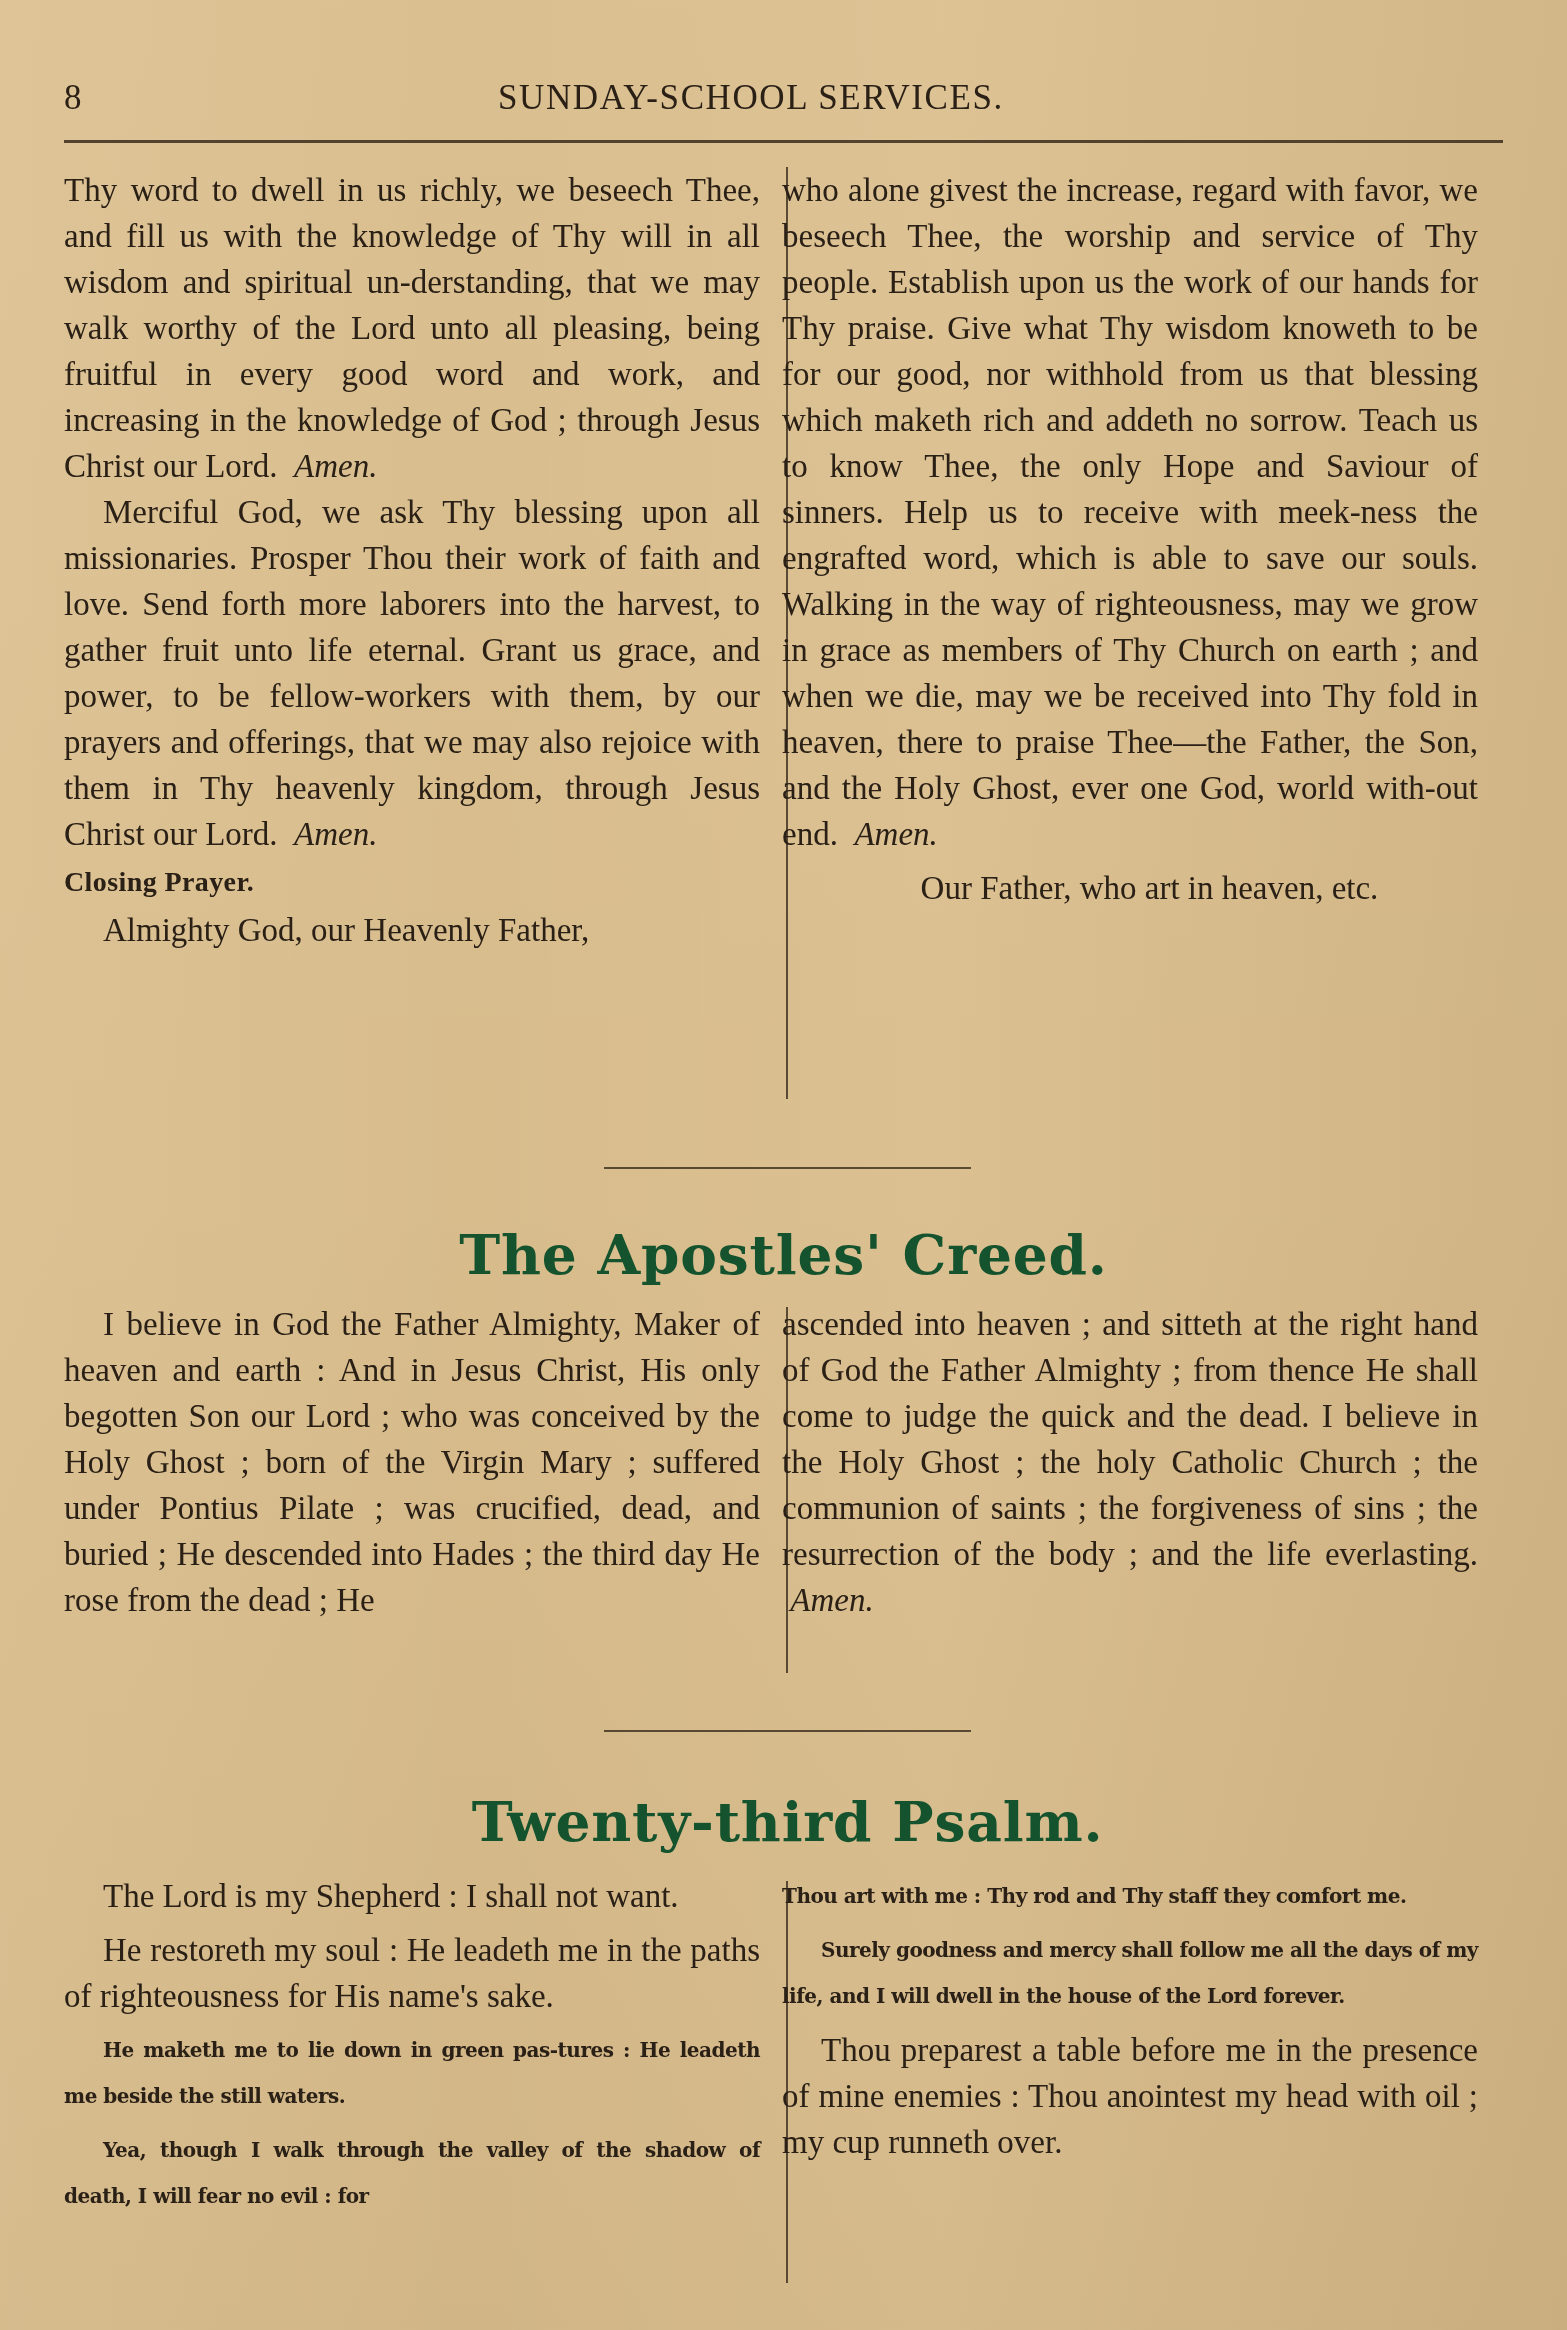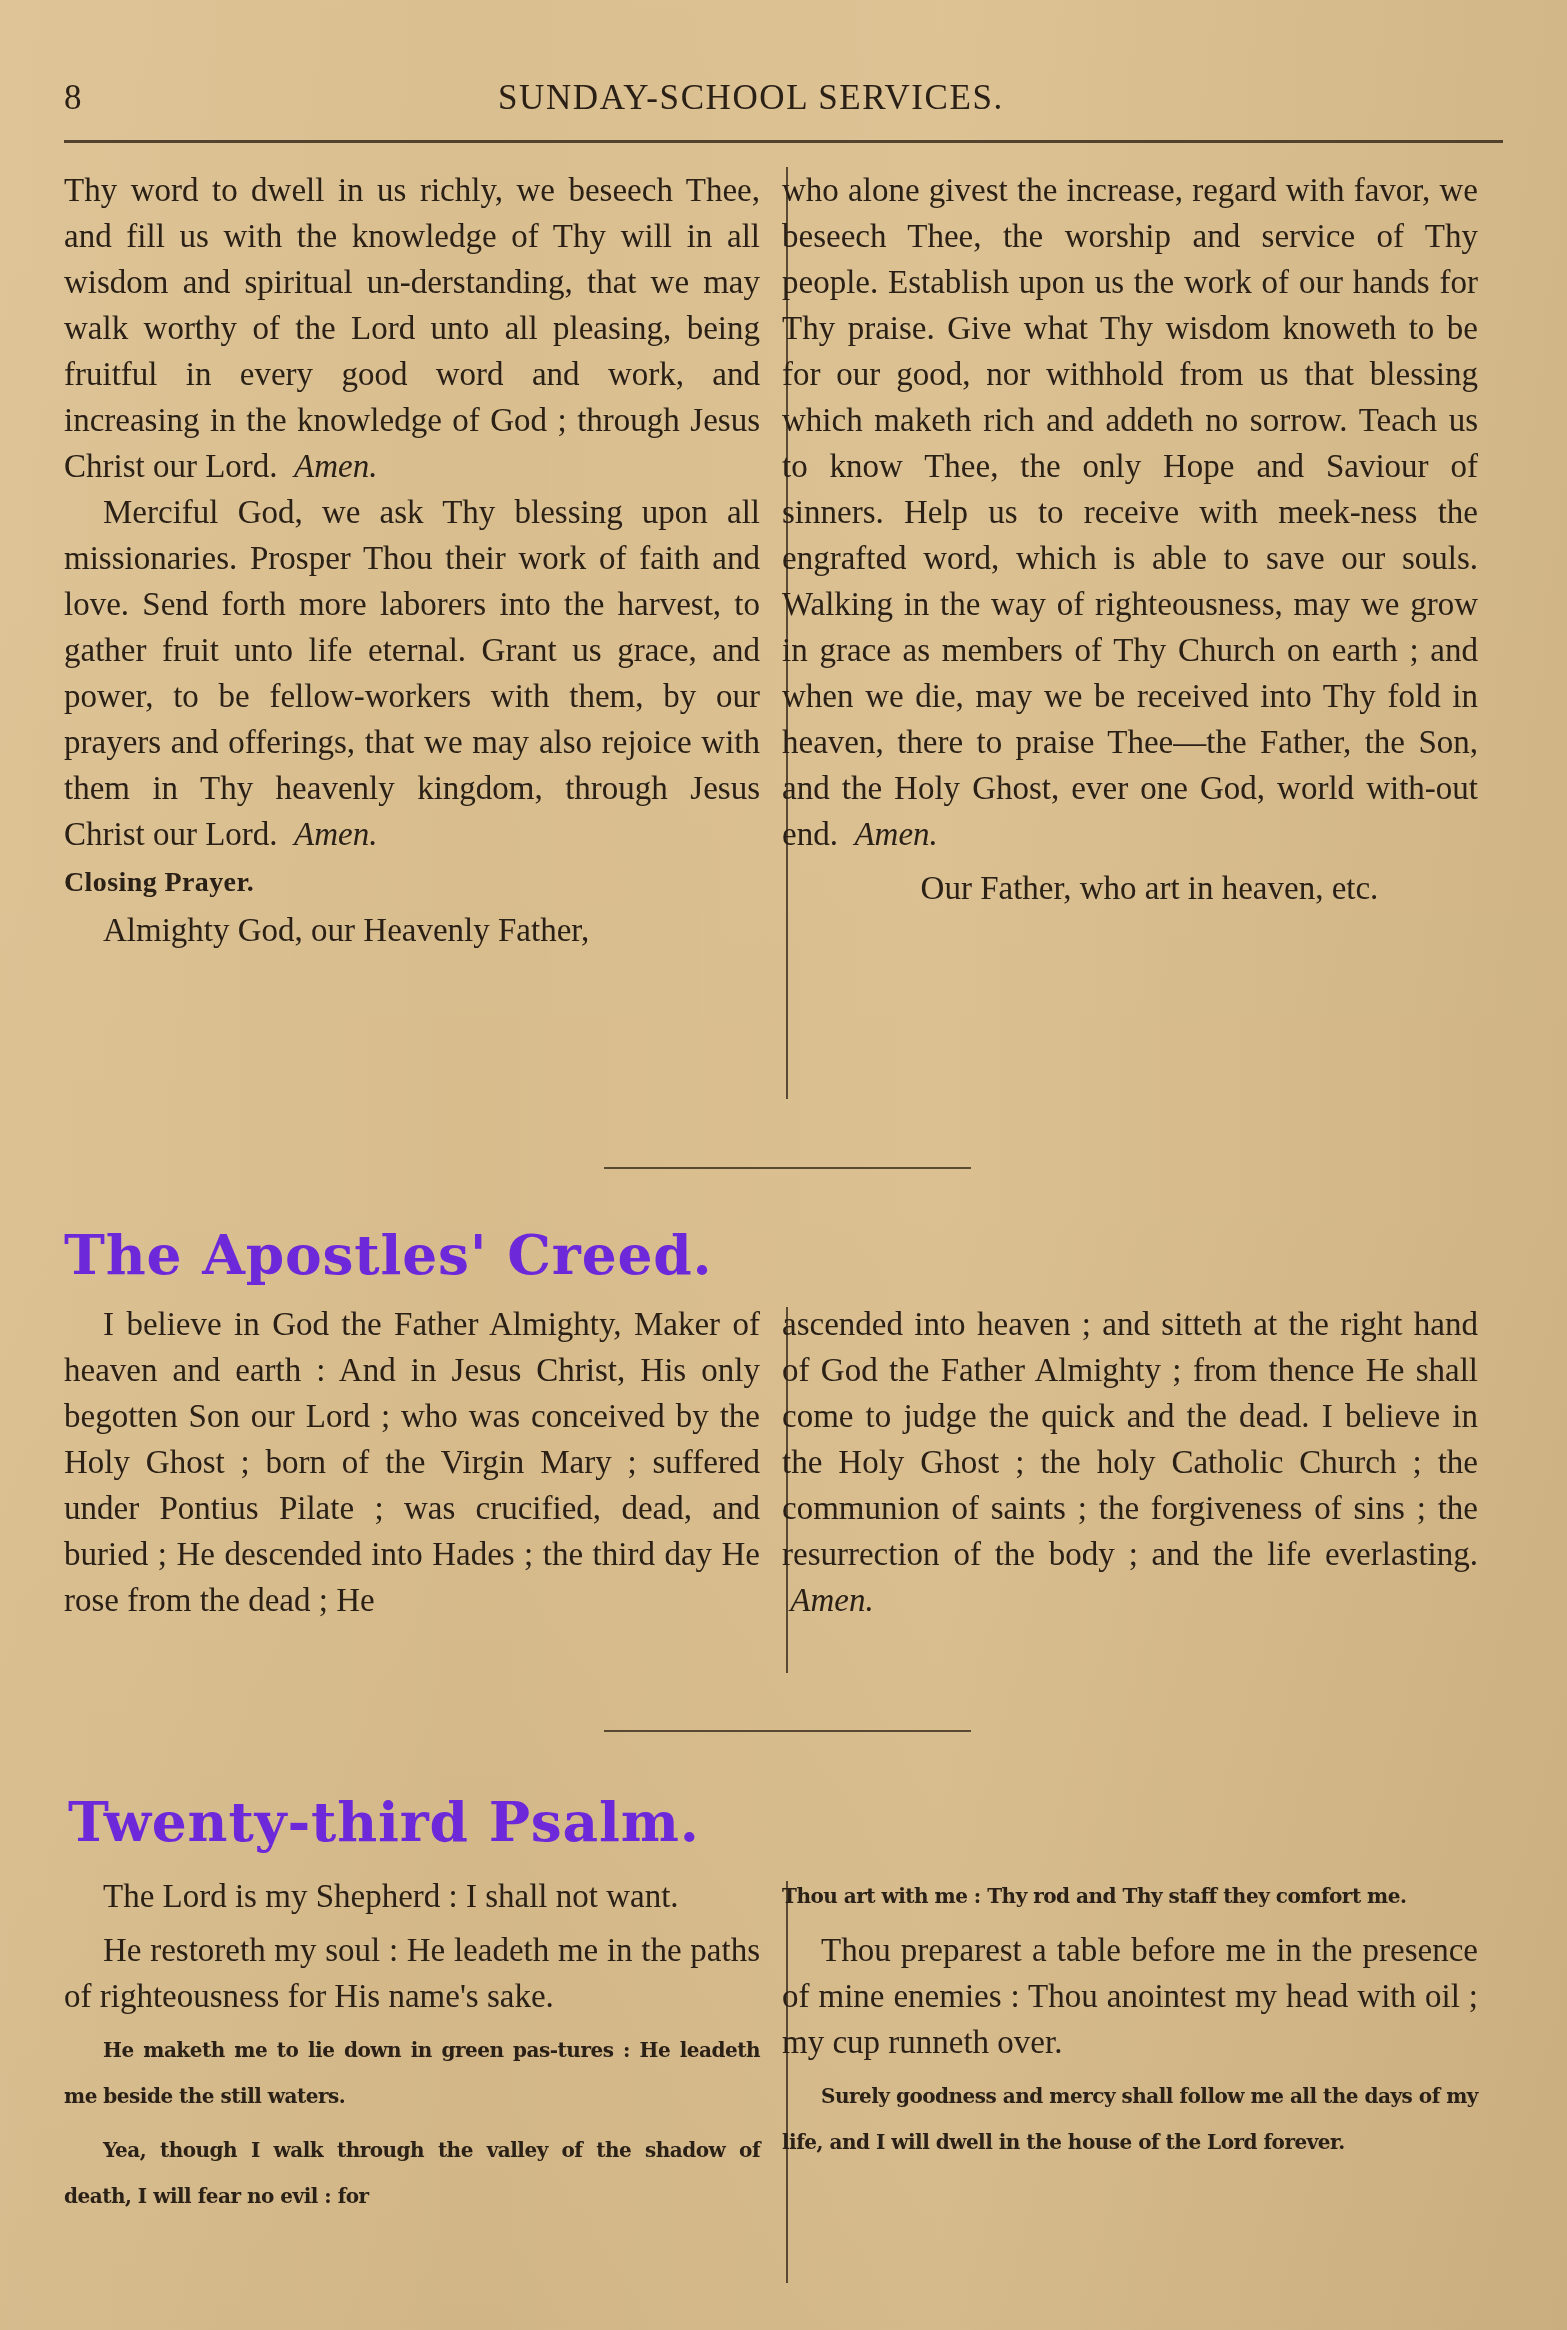--- a/index.html
+++ b/index.html
@@ -107,26 +107,26 @@
       text-indent: 0 !important;
       margin: 3.2px 0 1.6px 0;
       letter-spacing: 0.4px;
     }
 
     
     .section-title {
       position: absolute;
       left: 0;
       width: 1439px;
-      text-align: left;
+      text-align: center;
       font-family: "DejaVu Serif", "Liberation Serif", serif;
       font-weight: bold;
       font-size: 55px;
       letter-spacing: 0.8px;
-      color: #6d28d9;
+      color: #14532d;
     }
     .short-rule {
       position: absolute;
       left: 539px;
       width: 367px;
       height: 2.4px;
       background: #3a2c1c;
       opacity: 0.8;
     }
   </style>
@@ -178,19 +178,19 @@
   <div class="section" style="top:1873px; height:418px;">
     <div class="col-divider" style="top:8px; height:402px;"></div>
     <div class="col left">
       <p style="text-align:left;">The Lord is my Shepherd : I shall not want.</p>
       <p class="gap">He restoreth my soul : He leadeth me in the paths of righteousness for His name's sake.</p>
       <p class="gap bold-face">He maketh me to lie down in green pas-tures : He leadeth me beside the still waters.</p>
       <p class="gap bold-face">Yea, though I walk through the valley of the shadow of death, I will fear no evil : for</p>
     </div>
     <div class="col right">
       <p class="noindent bold-face" style="text-align:left;">Thou art with me : Thy rod and Thy staff they comfort me.</p>
+      <p class="gap bold-face">Surely goodness and mercy shall follow me all the days of my life, and I will dwell in the house of the Lord forever.</p>
       <p class="gap">Thou preparest a table before me in the presence of mine enemies : Thou anointest my head with oil ; my cup runneth over.</p>
-      <p class="gap bold-face">Surely goodness and mercy shall follow me all the days of my life, and I will dwell in the house of the Lord forever.</p>
     </div>
   </div>
 
 </div>
 
 
 </body></html>

